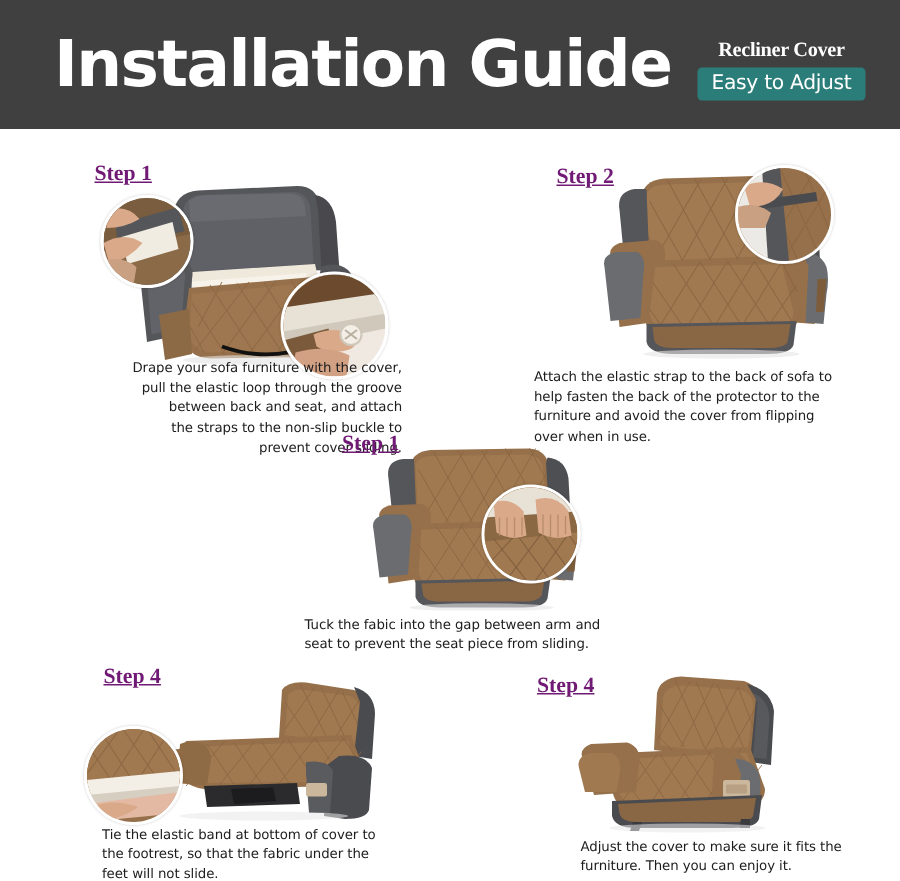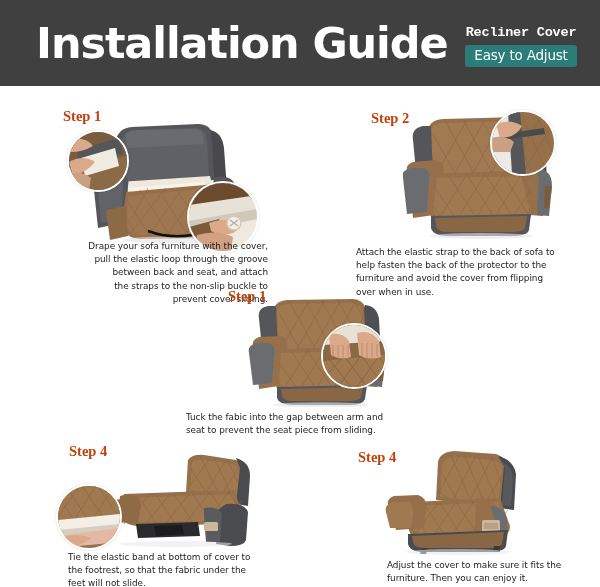--- a/index.html
+++ b/index.html
@@ -38,21 +38,21 @@
     white-space: nowrap;
   }
   #header-right {
     position: absolute;
     right: 18px;
     top: 25px;
     width: 122px;
     text-align: center;
   }
   #header-subtitle {
-    font-family: Liberation Mono, monospace;
+    font-family: Liberation Serif, serif;
     font-weight: bold;
     font-size: 13.5px;
     color: #ffffff;
     line-height: 16px;
     white-space: nowrap;
     letter-spacing: -0.2px;
   }
   #header-badge {
     display: inline-block;
     margin-top: 4px;
@@ -67,22 +67,23 @@
     letter-spacing: -0.2px;
   }
 
   
   .step-block { position: absolute; }
   .step-label {
     position: absolute;
     font-family: "Liberation Serif", serif;
     font-weight: bold;
     font-size: 14.5px;
-    color: #c2410c;
+    color: #701a75;
     white-space: nowrap;
+    text-decoration: underline;
   }
   .step-caption {
     position: absolute;
     font-family: "DejaVu Sans", sans-serif;
     font-size: 8.9px;
     line-height: 13.2px;
     color: #1d1d1d;
     white-space: pre-line;
     letter-spacing: -0.05px;
   }
@@ -356,21 +357,21 @@
         <g stroke="#b98c6e" stroke-width="0.9">
           <line x1="39" y1="18" x2="39" y2="32"></line>
           <line x1="44" y1="18" x2="44" y2="33"></line>
           <line x1="49" y1="18" x2="49" y2="33"></line>
           <line x1="54" y1="19" x2="54" y2="31"></line>
         </g>
       </svg>
     </div>
   </div>
 
-  <div class="step-caption" style="left:186px; top:411px; width:228px;">Tuck the fabic into the gap between arm and
+  <div class="step-caption" style="left:203px; top:411px; width:228px;">Tuck the fabic into the gap between arm and
 seat to prevent the seat piece from sliding.</div>
 </div>
 
 <div class="step-block">
   <div class="step-label" style="left:69px; top:443px;">Step 4</div>
 
   <div class="step-figure" style="left:58px; top:452px;">
     <svg class="chair-svg" width="220" height="100" viewBox="0 0 220 100">
 
       <path d="M130 8 Q134 2 146 3 L178 8 Q188 12 186 22 L182 48 L128 40 Z" fill="#96704a"></path>

